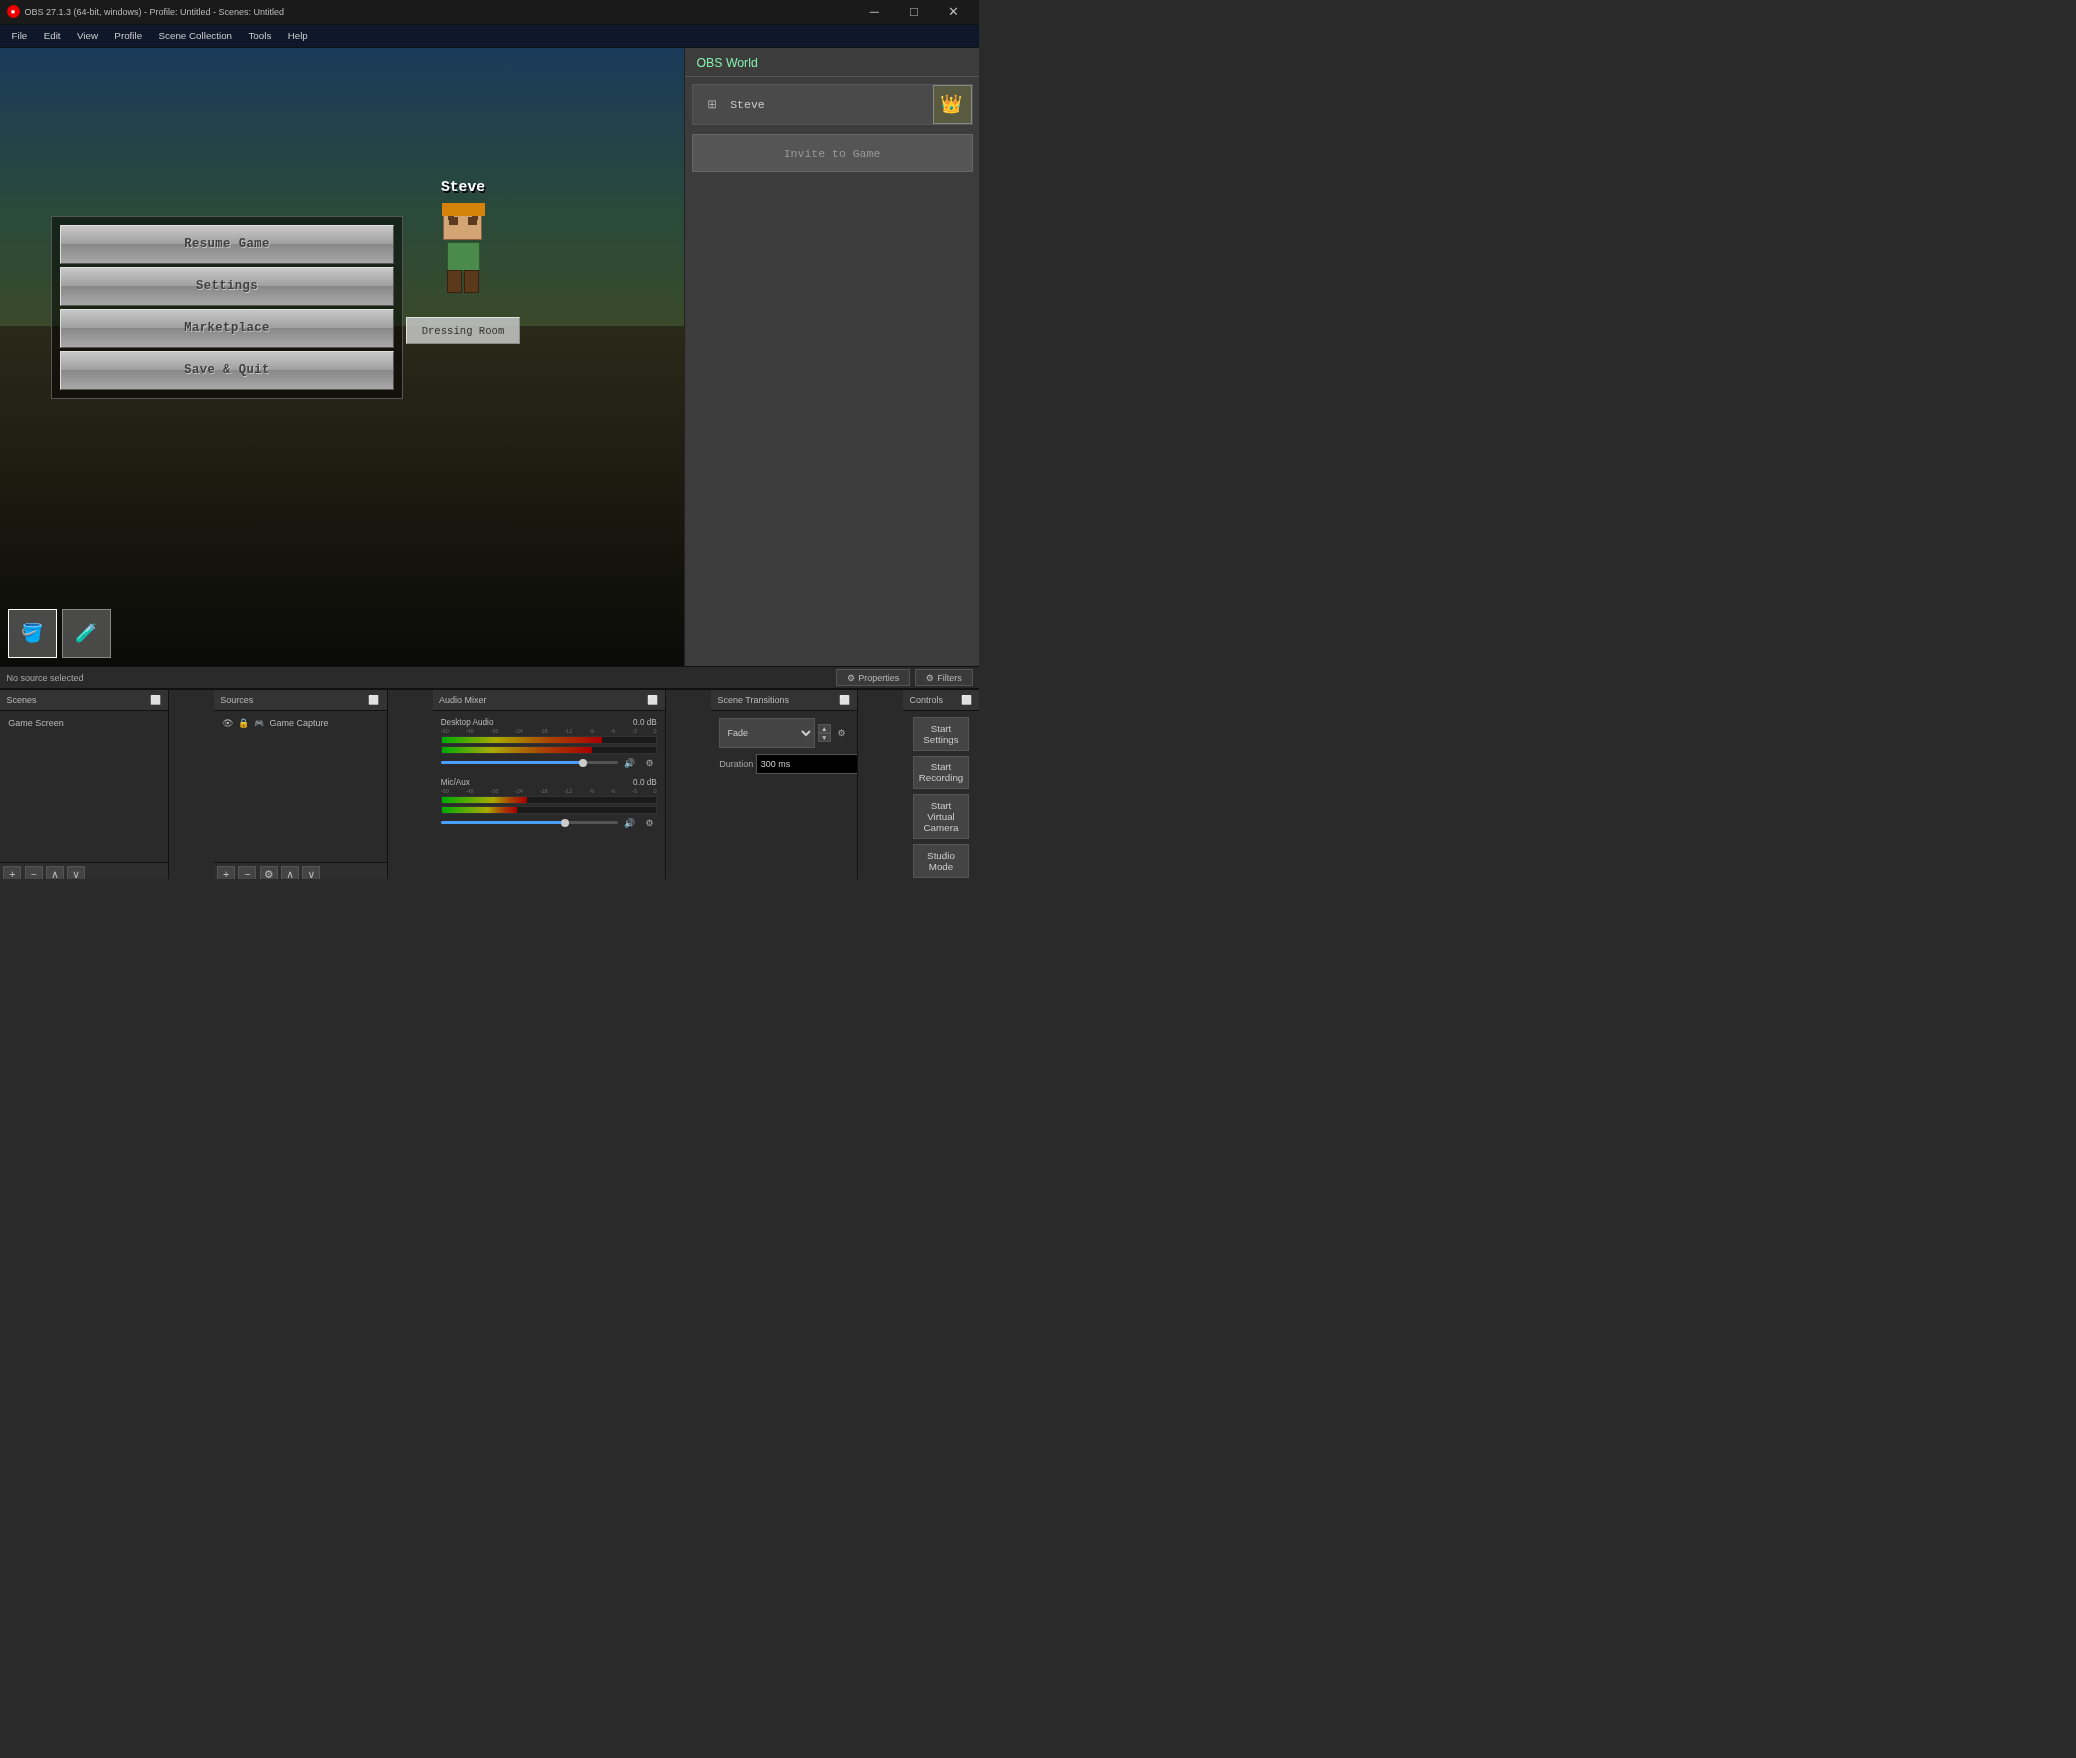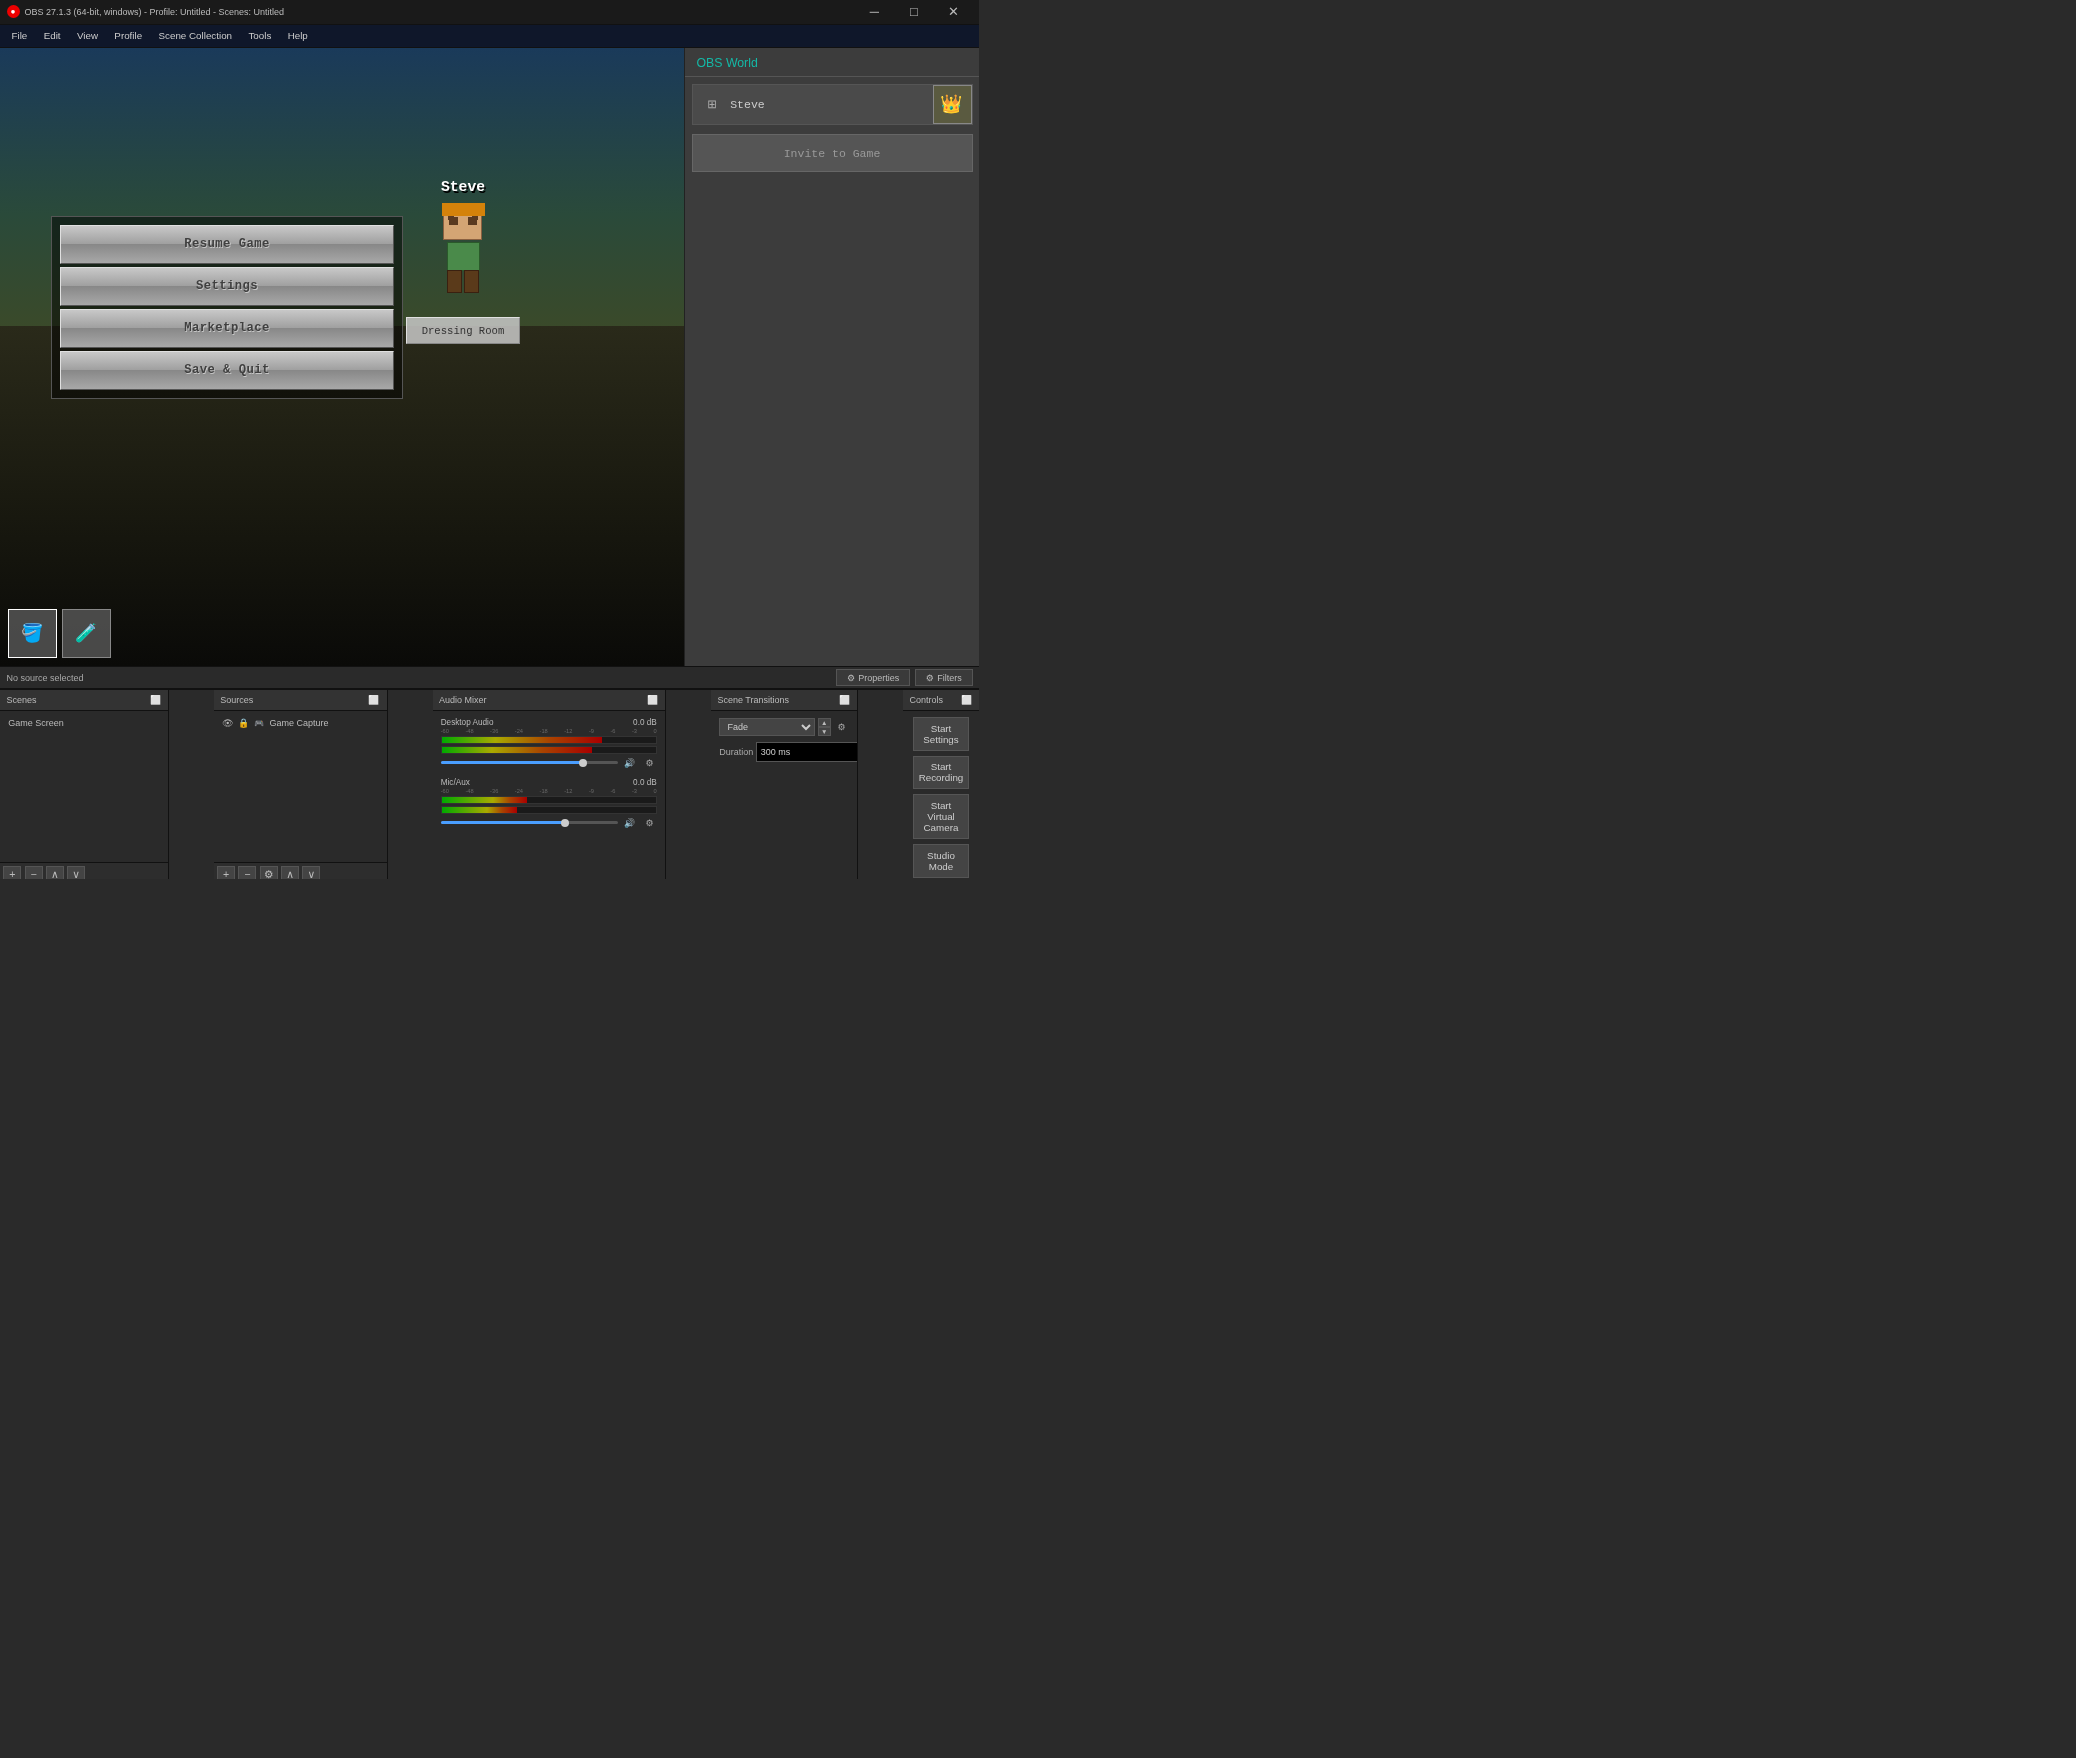--- a/index.html
+++ b/index.html
@@ -251,21 +251,21 @@
     #obs-world {
       flex: 1;
       background: #3c3c3c;
       display: flex;
       flex-direction: column;
       border-left: 0.8px solid #222;
     }
     #obs-world-header {
       padding: 8.2px 11.5px 6.5px;
       font-size: 12.3px;
-      color: #14b8a6;
+      color: #86efac;
       border-bottom: 0.8px solid #555;
     }
     #obs-steve-row {
       display: flex;
       align-items: center;
       margin: 6.5px;
       background: #4a4a4a;
       border: 0.8px solid #555;
     }
     #obs-steve-info {
@@ -525,21 +525,21 @@
       padding: 3.3px 4.9px;
       gap: 3.3px;
     }
     .transition-select {
       flex: 1;
       background: #444;
       border: 0.8px solid #555;
       color: #ccc;
       font-size: 9px;
       padding: 1.6px 3.3px;
-      height: 18px;
+      height: 30px;
     }
     .transition-arrows {
       display: flex;
       flex-direction: column;
     }
     .arrow-btn {
       width: 13px;
       height: 9px;
       background: #444;
       border: 0.8px solid #555;

